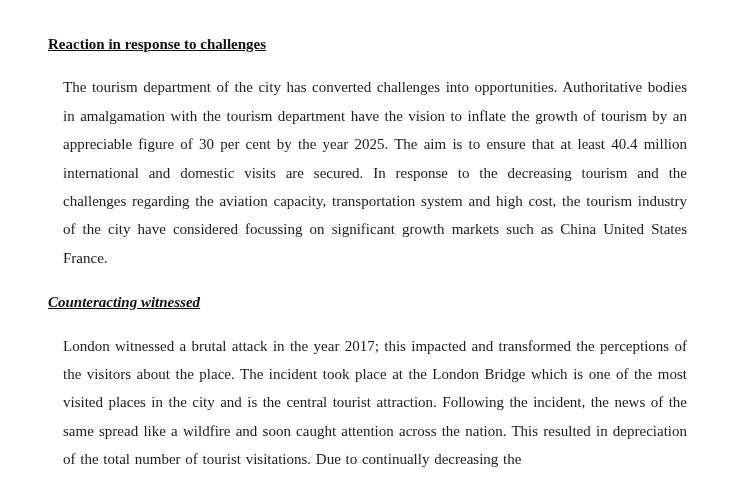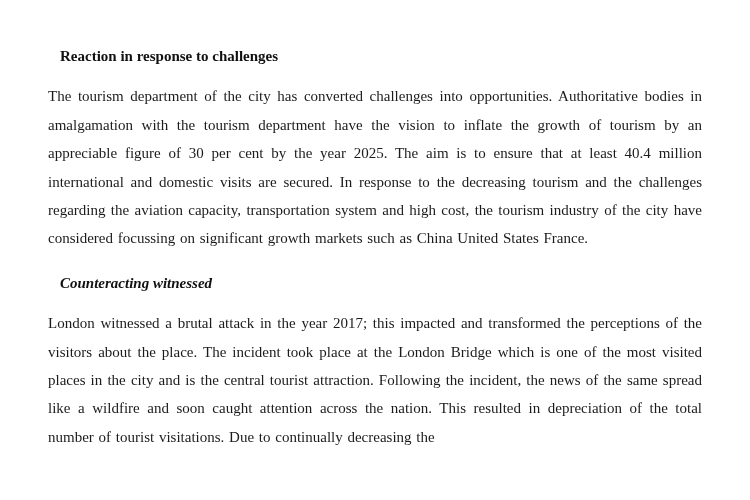--- a/index.html
+++ b/index.html
@@ -20,31 +20,32 @@
     line-height: 28.4px;
     color: #1b1b1b;
     -webkit-font-smoothing: antialiased;
   }
   .content {
     width: 654px;
   }
   .section { margin: 0; }
   .section + .section { margin-top: 16px; }
   .section-heading {
-    margin: 12px;
+    margin: 0;
     font-size: 15px;
     font-weight: bold;
     line-height: 28.4px;
     color: #111111;
+    text-decoration: underline;
   }
   .section-heading.italic {
     font-style: italic;
   }
   .body-paragraph {
-    margin: 0;
+    margin: 15px;
     text-align: justify;
     text-justify: inter-word;
     word-spacing: 1px;
   }
 </style>
 </head>
 <body>
 
 <div class="page">
   <div class="content">

